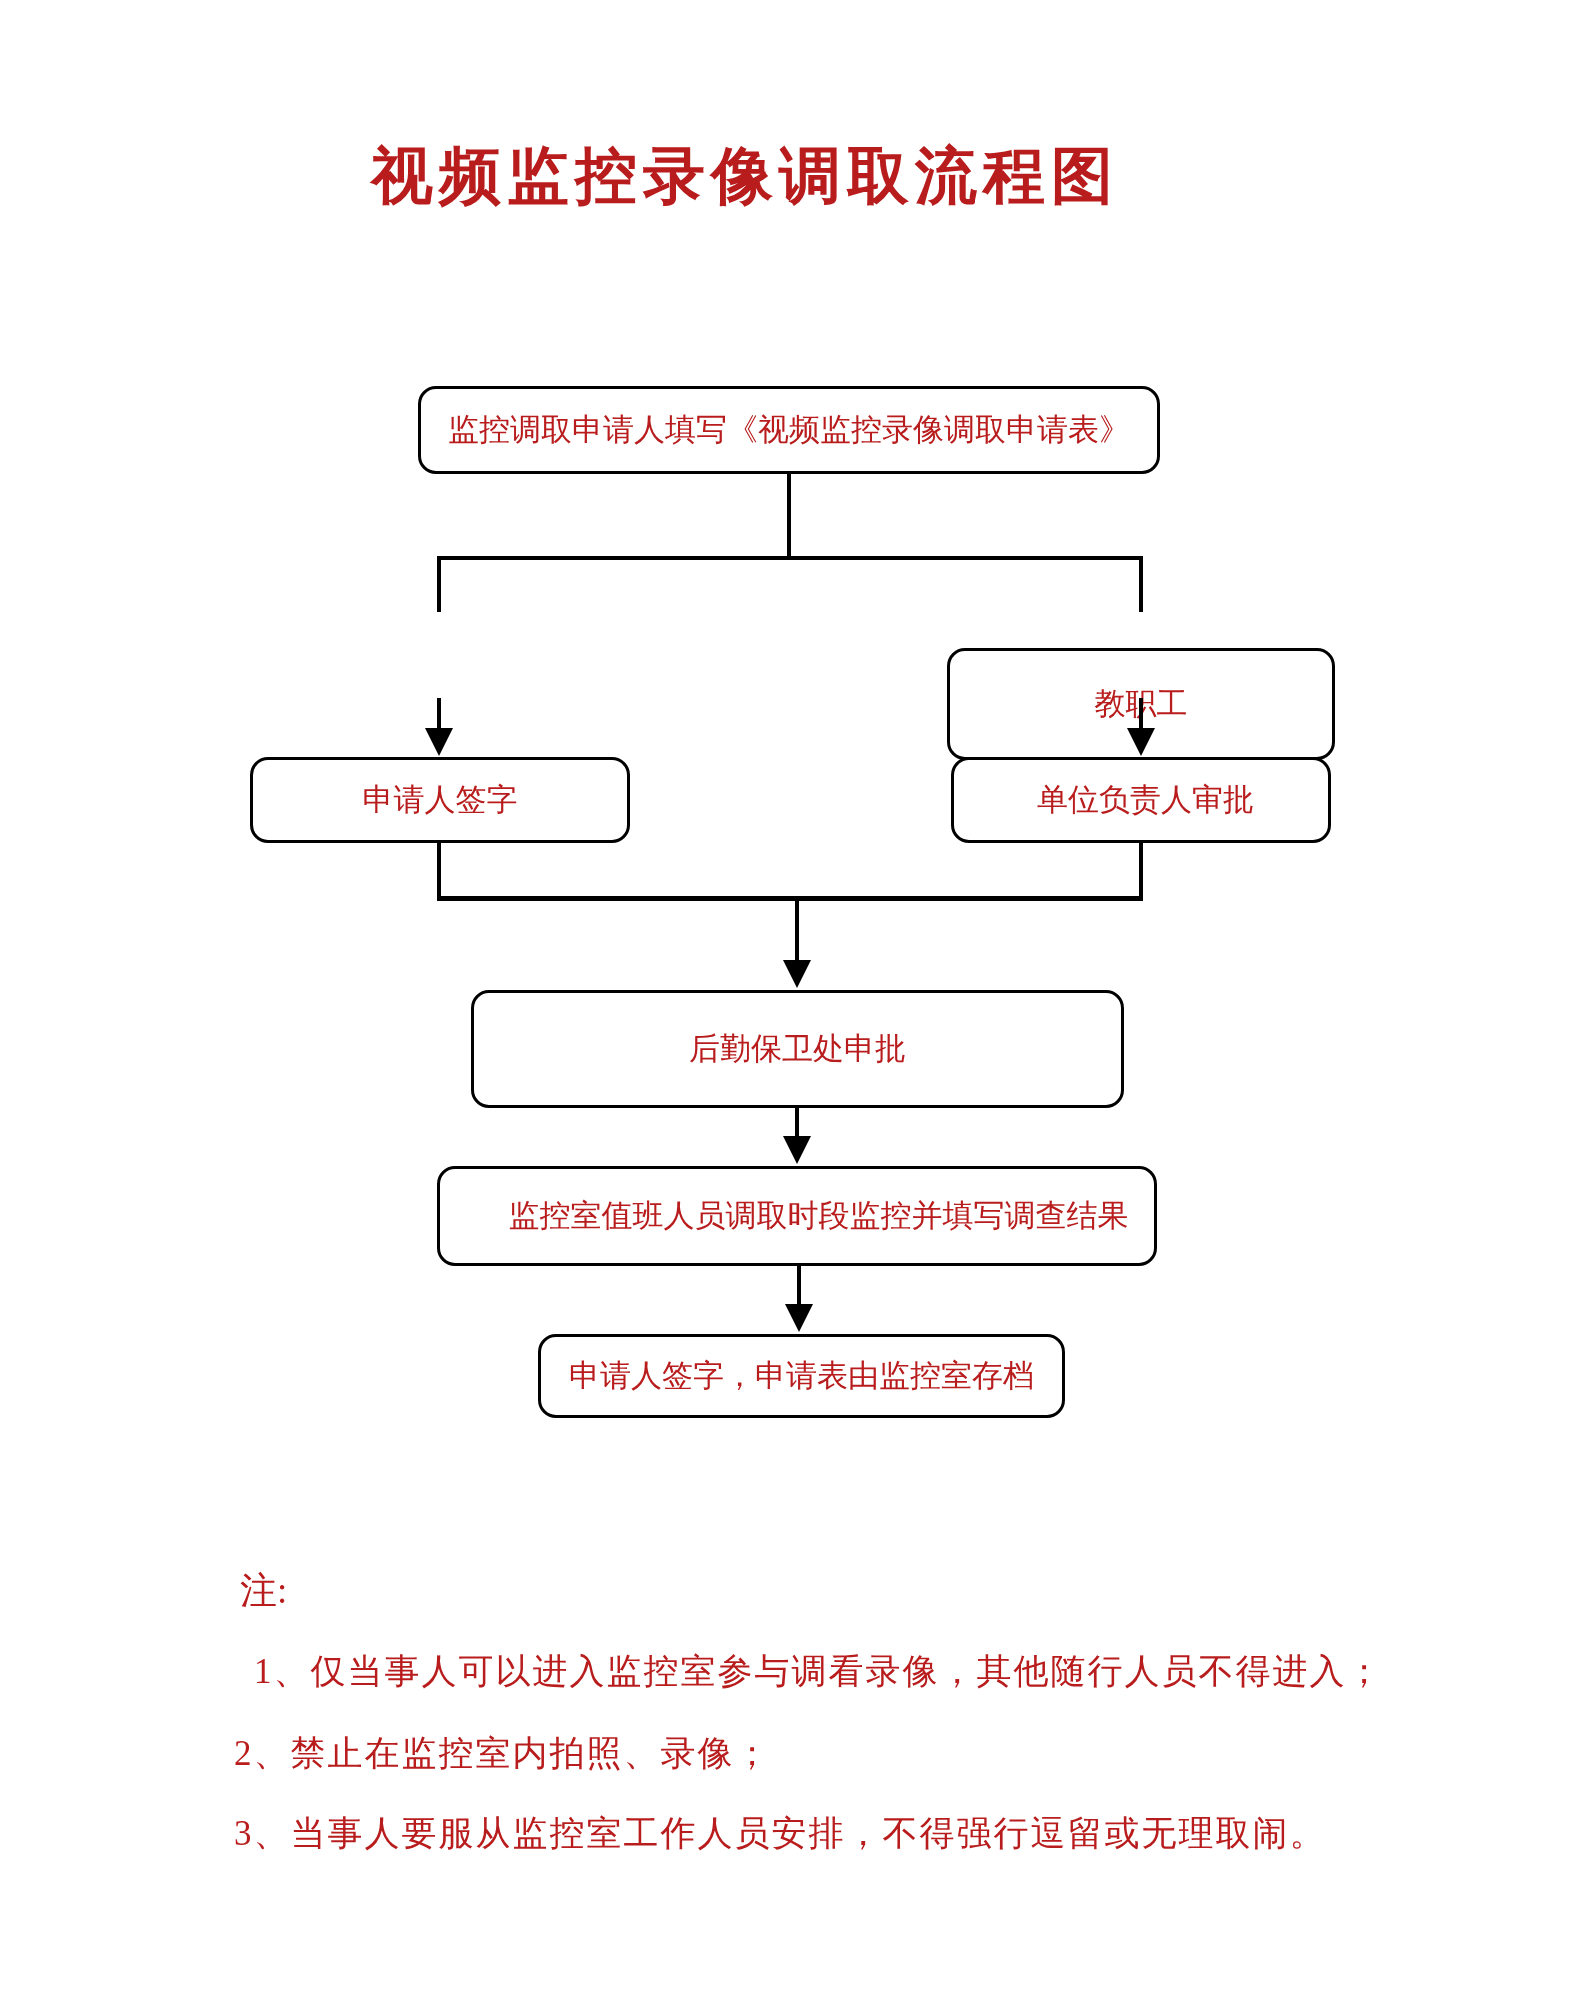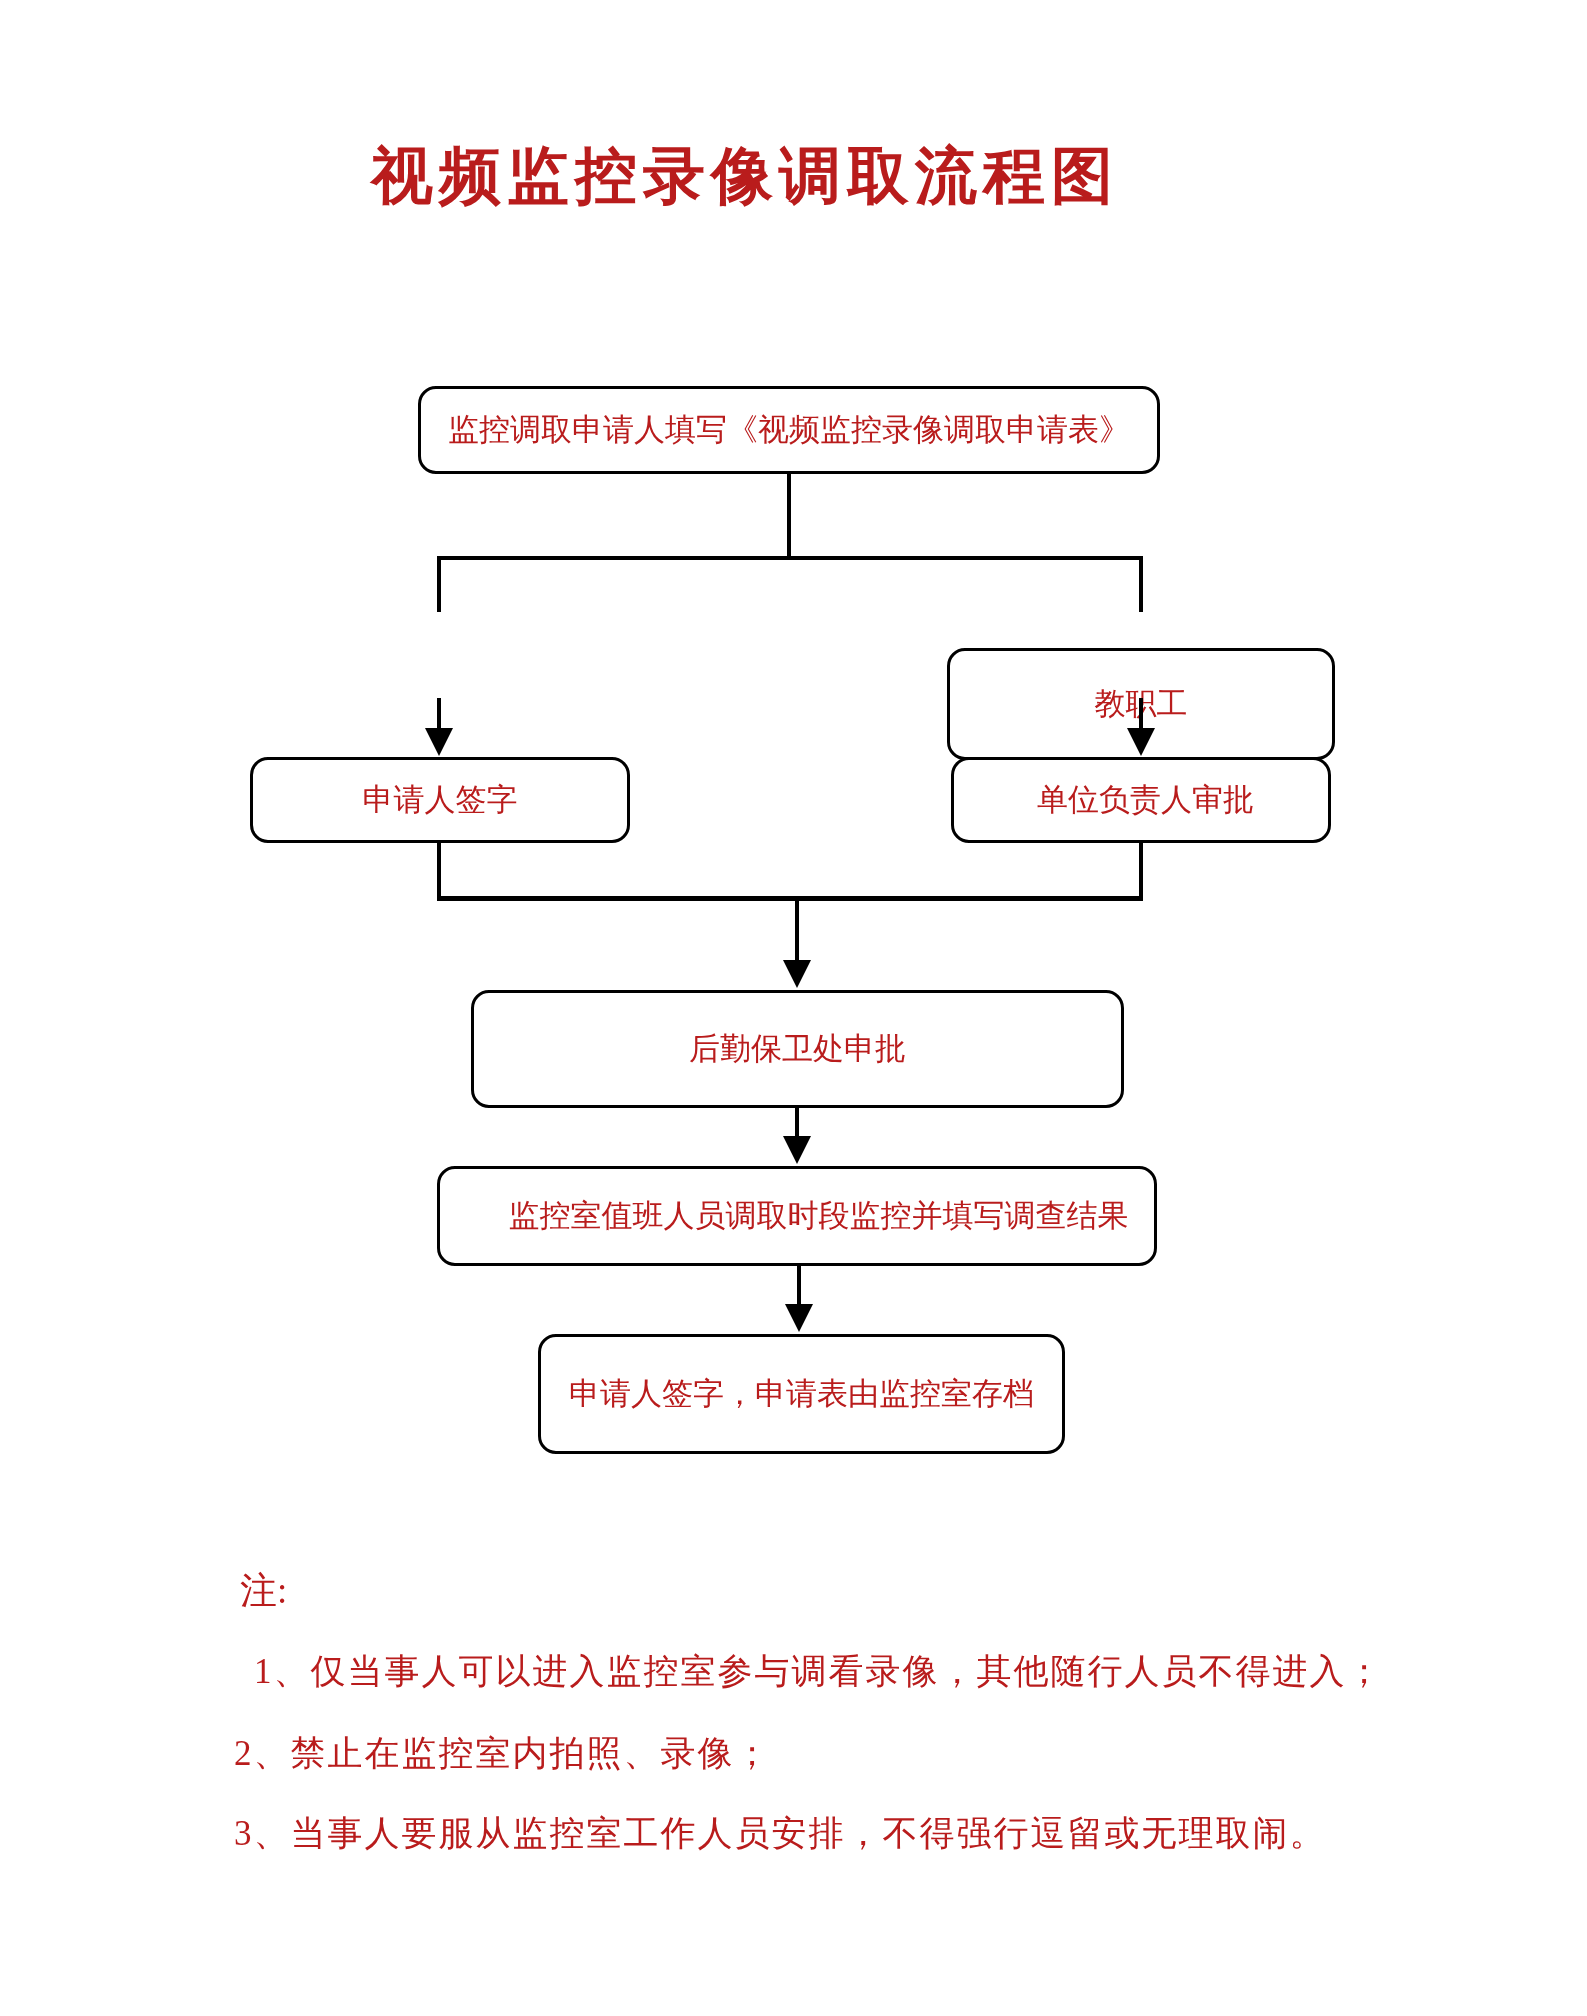--- a/index.html
+++ b/index.html
@@ -89,21 +89,21 @@
   </div>
 
   <div class="box" style="left:471px; top:990px; width:653px; height:118px;">
     <span>后勤保卫处申批</span>
   </div>
 
   <div class="box" style="left:437px; top:1166px; width:720px; height:100px;padding-left:43px;">
     <span>监控室值班人员调取时段监控并填写调查结果</span>
   </div>
 
-  <div class="box" style="left:538px; top:1334px; width:527px; height:120px;">
+  <div class="box" style="left:538px; top:1334px; width:527px; height:84px;">
     <span>申请人签字，申请表由监控室存档</span>
   </div>
 
   <div class="vline" style="left:787px; top:474px; width:4px; height:84px;"></div>
   <div class="hline" style="left:437px; top:556px; width:706px; height:4px;"></div>
   <div class="vline" style="left:437px; top:556px; width:4px; height:56px;"></div>
   <div class="vline" style="left:1139px; top:556px; width:4px; height:56px;"></div>
 
   <div class="vline" style="left:437px; top:698px; width:4px; height:34px;"></div>
   <div class="arrowhead" style="left:425px; top:728px;"></div>

